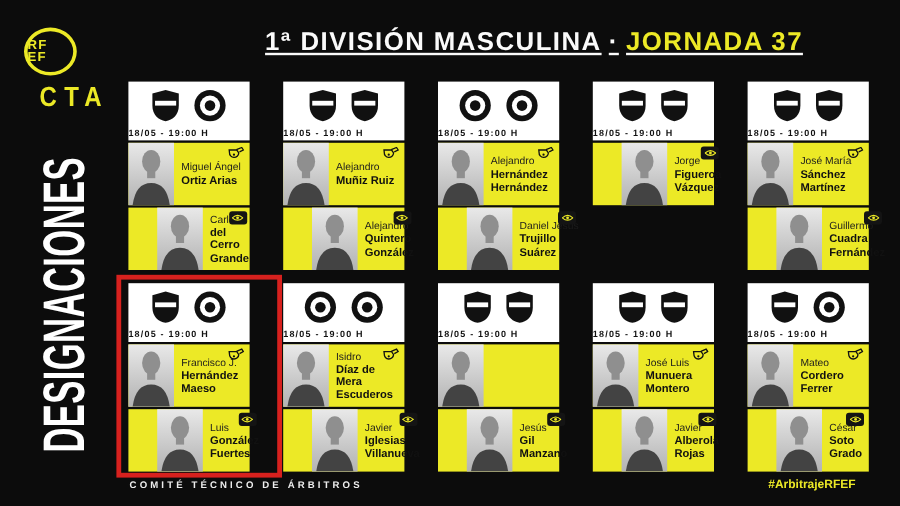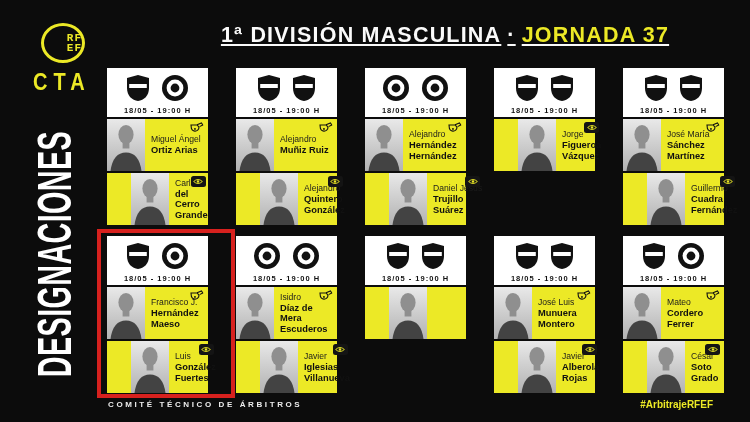--- a/index.html
+++ b/index.html
@@ -7,45 +7,45 @@
     --bg:#0c0c0c;
     --red:#d7211e;
     --ink:#111111;
   }
   html,body{margin:0;padding:0;background:#000;}
   body{width:750px;height:422px;position:relative;overflow:hidden;
        font-family:"Liberation Sans","DejaVu Sans",sans-serif;}
   .page{position:absolute;inset:0;background:var(--bg);}
 
   
-  .logo{position:absolute;left:41px;top:23px;width:44px;height:40px;
+  .logo{position:absolute;left:20px;top:23px;width:44px;height:40px;
         border:3px solid var(--y);border-radius:50%;box-sizing:border-box;
-        display:flex;flex-direction:column;align-items:flex-end;justify-content:center;
-        color:var(--y);font-weight:bold;font-size:11px;line-height:10px;letter-spacing:1px;font-family:Liberation Mono, monospace;}
+        display:flex;flex-direction:column;align-items:flex-start;justify-content:center;
+        color:var(--y);font-weight:bold;font-size:11px;line-height:10px;letter-spacing:1px;}
   .cta{position:absolute;left:33px;top:69px;color:var(--y);
        font-size:20px;font-weight:800;letter-spacing:6px;transform:scale(1,1.15);transform-origin:left top;}
   .vert{position:absolute;left:55px;top:254px;white-space:nowrap;color:#fff;
         font-size:40px;font-weight:800;letter-spacing:0.5px;
         transform:translate(-50%,-50%) rotate(-90deg) scale(0.72,1.22);}
 
   
   .title{position:absolute;left:150px;right:10px;top:23px;text-align:center;
          font-size:21.5px;font-weight:bold;letter-spacing:1.2px;color:#fafafa;white-space:nowrap;text-decoration:underline;}
   .title .accent{color:var(--y);}
   .title .sep{color:#fafafa;padding:0 6px;}
 
   
   .grid{position:absolute;left:107px;top:68px;display:grid;
         grid-template-columns:repeat(5,101px);column-gap:28px;row-gap:11px;}
   .card{width:101px;height:157px;display:flex;flex-direction:column;}
   .head{height:49px;background:#fff;margin-bottom:2px;box-sizing:border-box;padding-top:5px;}
   .crests{display:flex;justify-content:center;align-items:center;gap:11px;height:30px;}
   .crest{display:block;height:28px;}
   .crest svg{height:28px;display:block;color:#111;}
-  .dt{text-align:center;font-size:7.5px;font-weight:bold;letter-spacing:1px;color:var(--ink);margin-top:3px;}
+  .dt{font-size:7.5px;font-weight:bold;letter-spacing:1px;color:var(--ink);margin-top:3px;}
 
   .row{height:52px;margin-bottom:2px;display:flex;background:var(--y);}
   .row:last-child{margin-bottom:0;padding-left:24px;}
   .photo{width:38px;flex:none;background:linear-gradient(180deg,#e9e9e9 0%,#c2c2c2 70%,#b3b3b3 100%);overflow:hidden;}
   .photo svg{display:block;width:38px;height:52px;}
   .info{flex:1;position:relative;display:flex;flex-direction:column;justify-content:center;
         padding:2px 2px 2px 6px;box-sizing:border-box;}
   .first{font-size:8.6px;color:#1c1c1c;white-space:nowrap;margin-bottom:1px;}
   .last{font-size:9.3px;font-weight:bold;color:var(--ink);line-height:10.3px;max-width:56px;}
   .ric{position:absolute;top:3px;right:4px;color:var(--ink);}
@@ -459,20 +459,36 @@
         </div>
         <div class="dt">18/05 - 19:00 H</div>
       </div>
       <div class="row">
         <div class="photo">
             <svg viewBox="0 0 38 52">
               <use href="#person"></use>
             </svg>
           </div>
       </div>
+      <div class="row">
+        <div class="photo">
+            <svg viewBox="0 0 38 52">
+              <use href="#person"></use>
+            </svg>
+          </div>
+        <div class="info">
+          <span class="varb">
+              <svg viewBox="0 0 16 10">
+                <use href="#eye"></use>
+              </svg>
+            </span>
+          <div class="first">Jesús</div>
+          <div class="last">Gil Manzano</div>
+        </div>
+      </div>
     </div>
 
     <div class="card">
       <div class="head">
         <div class="crests">
           <span class="crest">
               <svg viewBox="0 0 24 28">
                 <use href="#c-shield"></use>
               </svg>
             </span>

